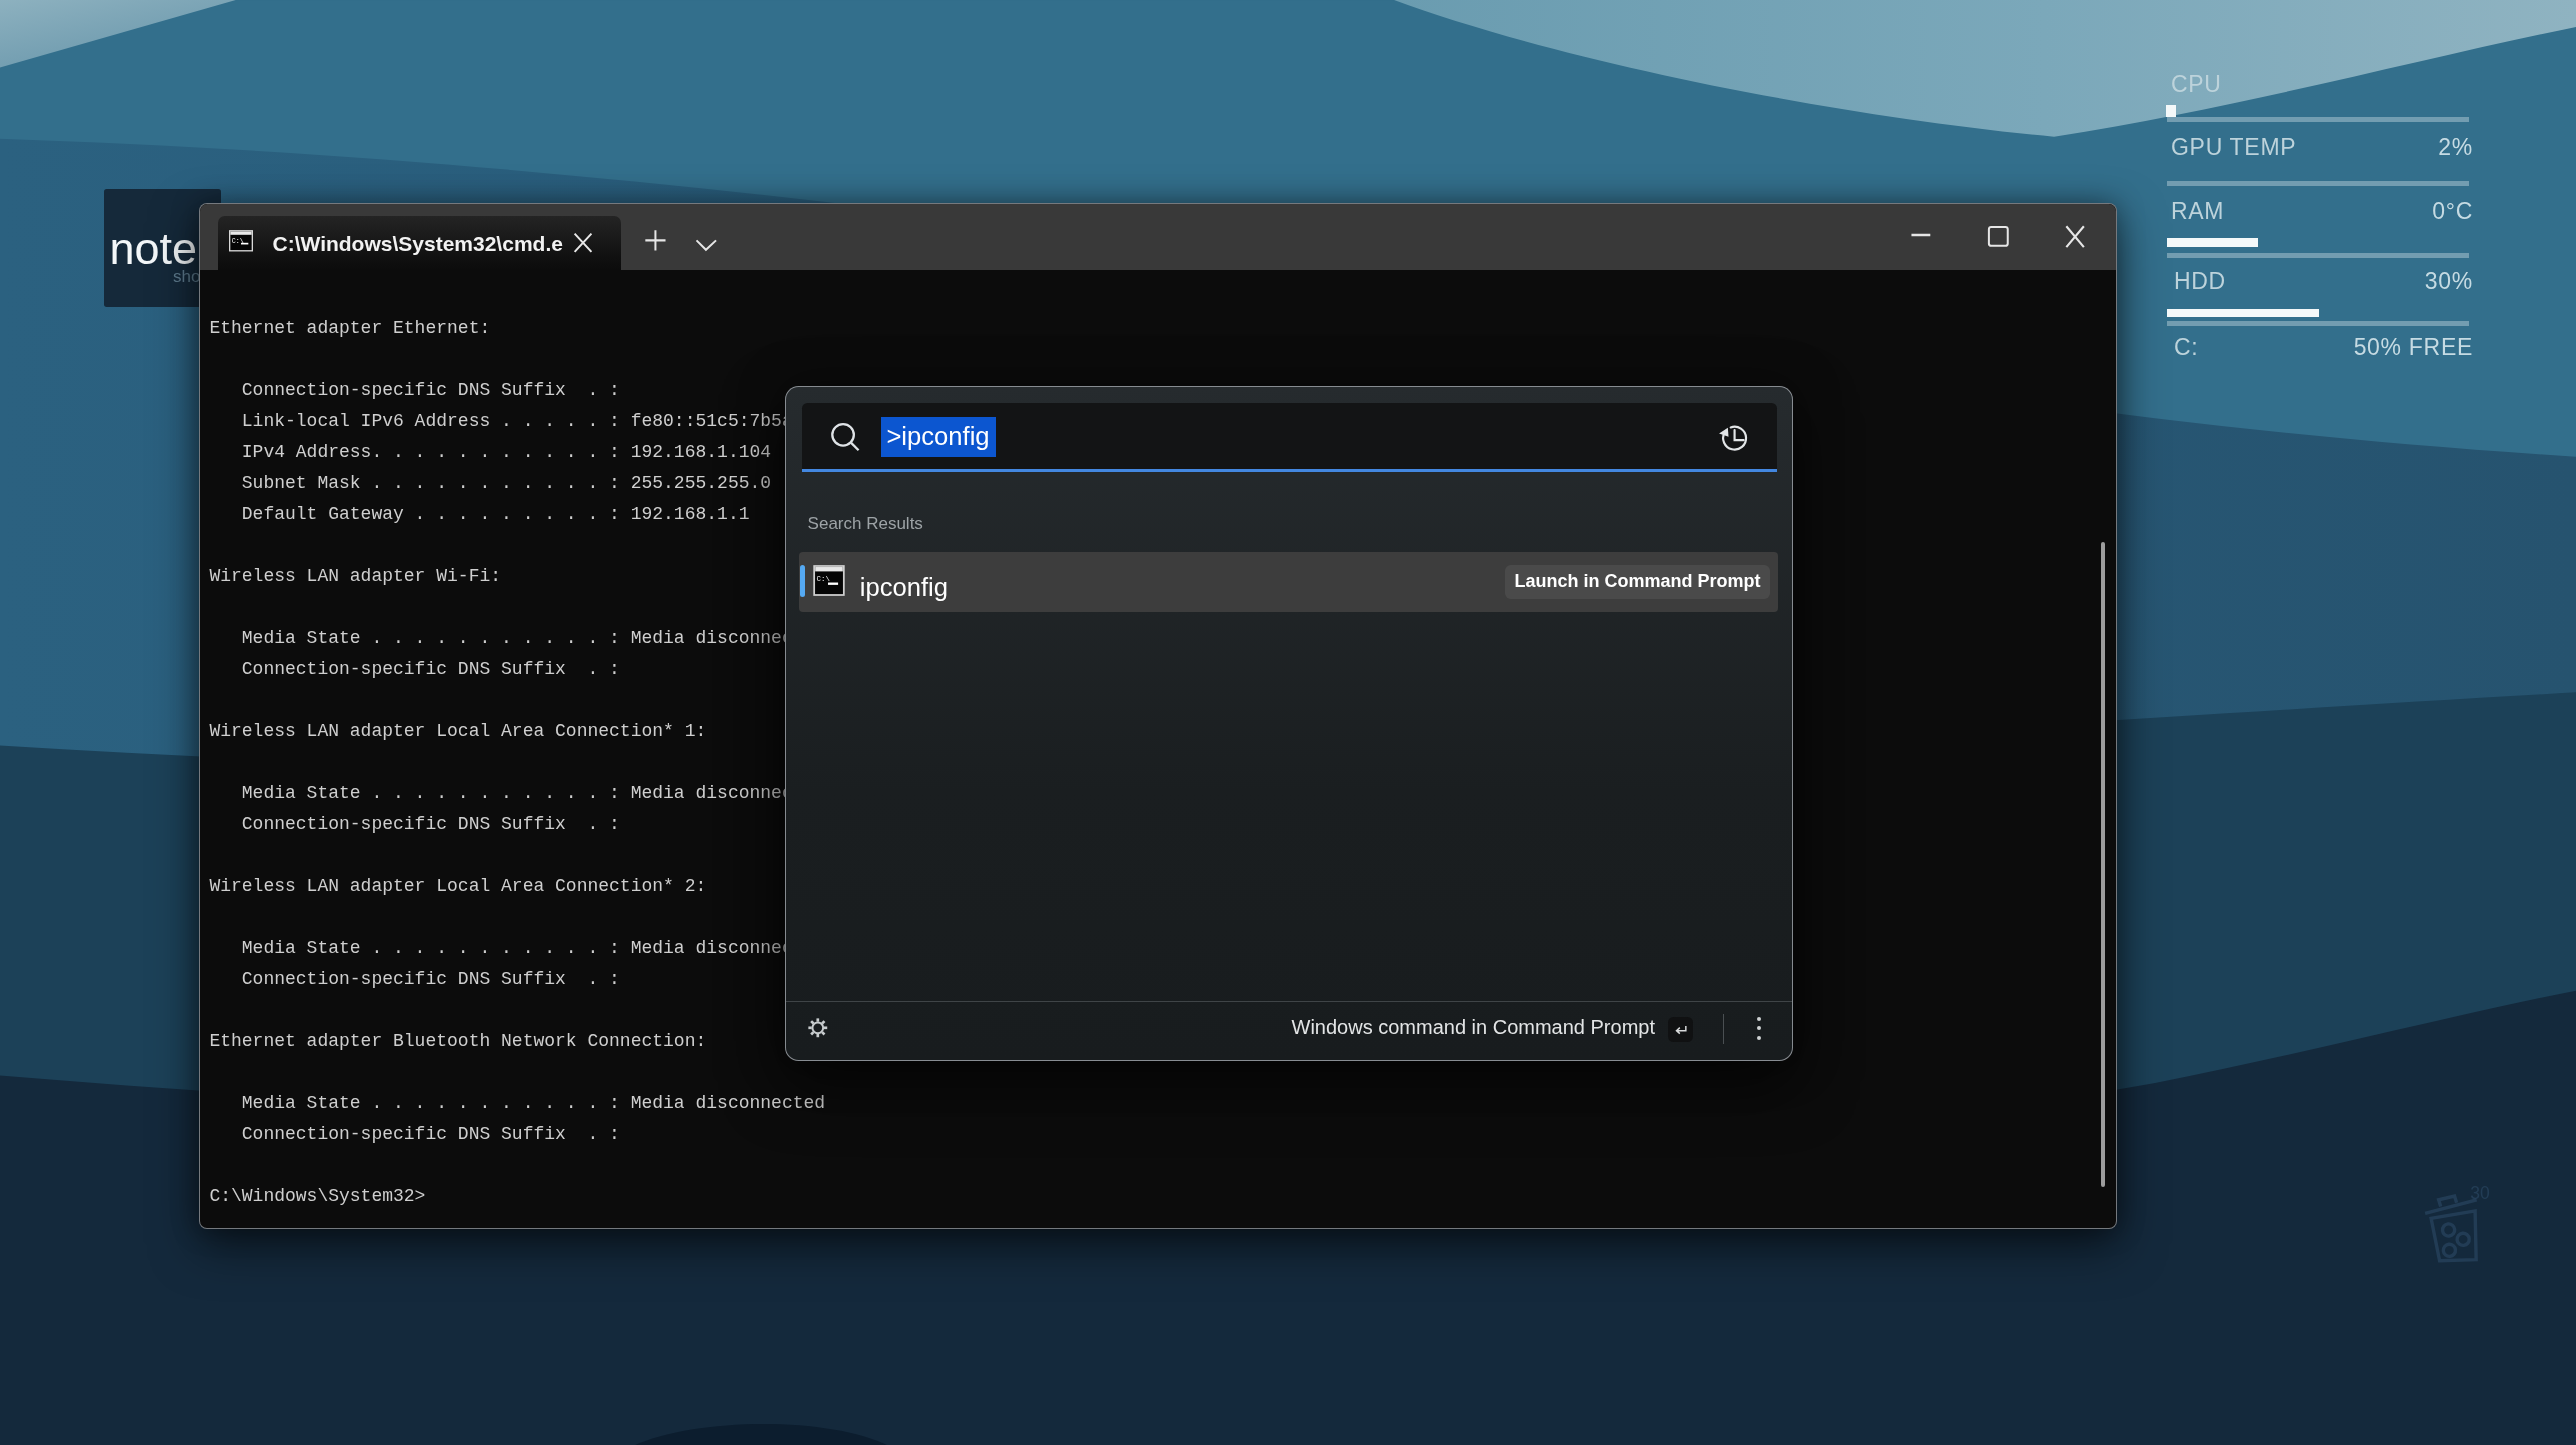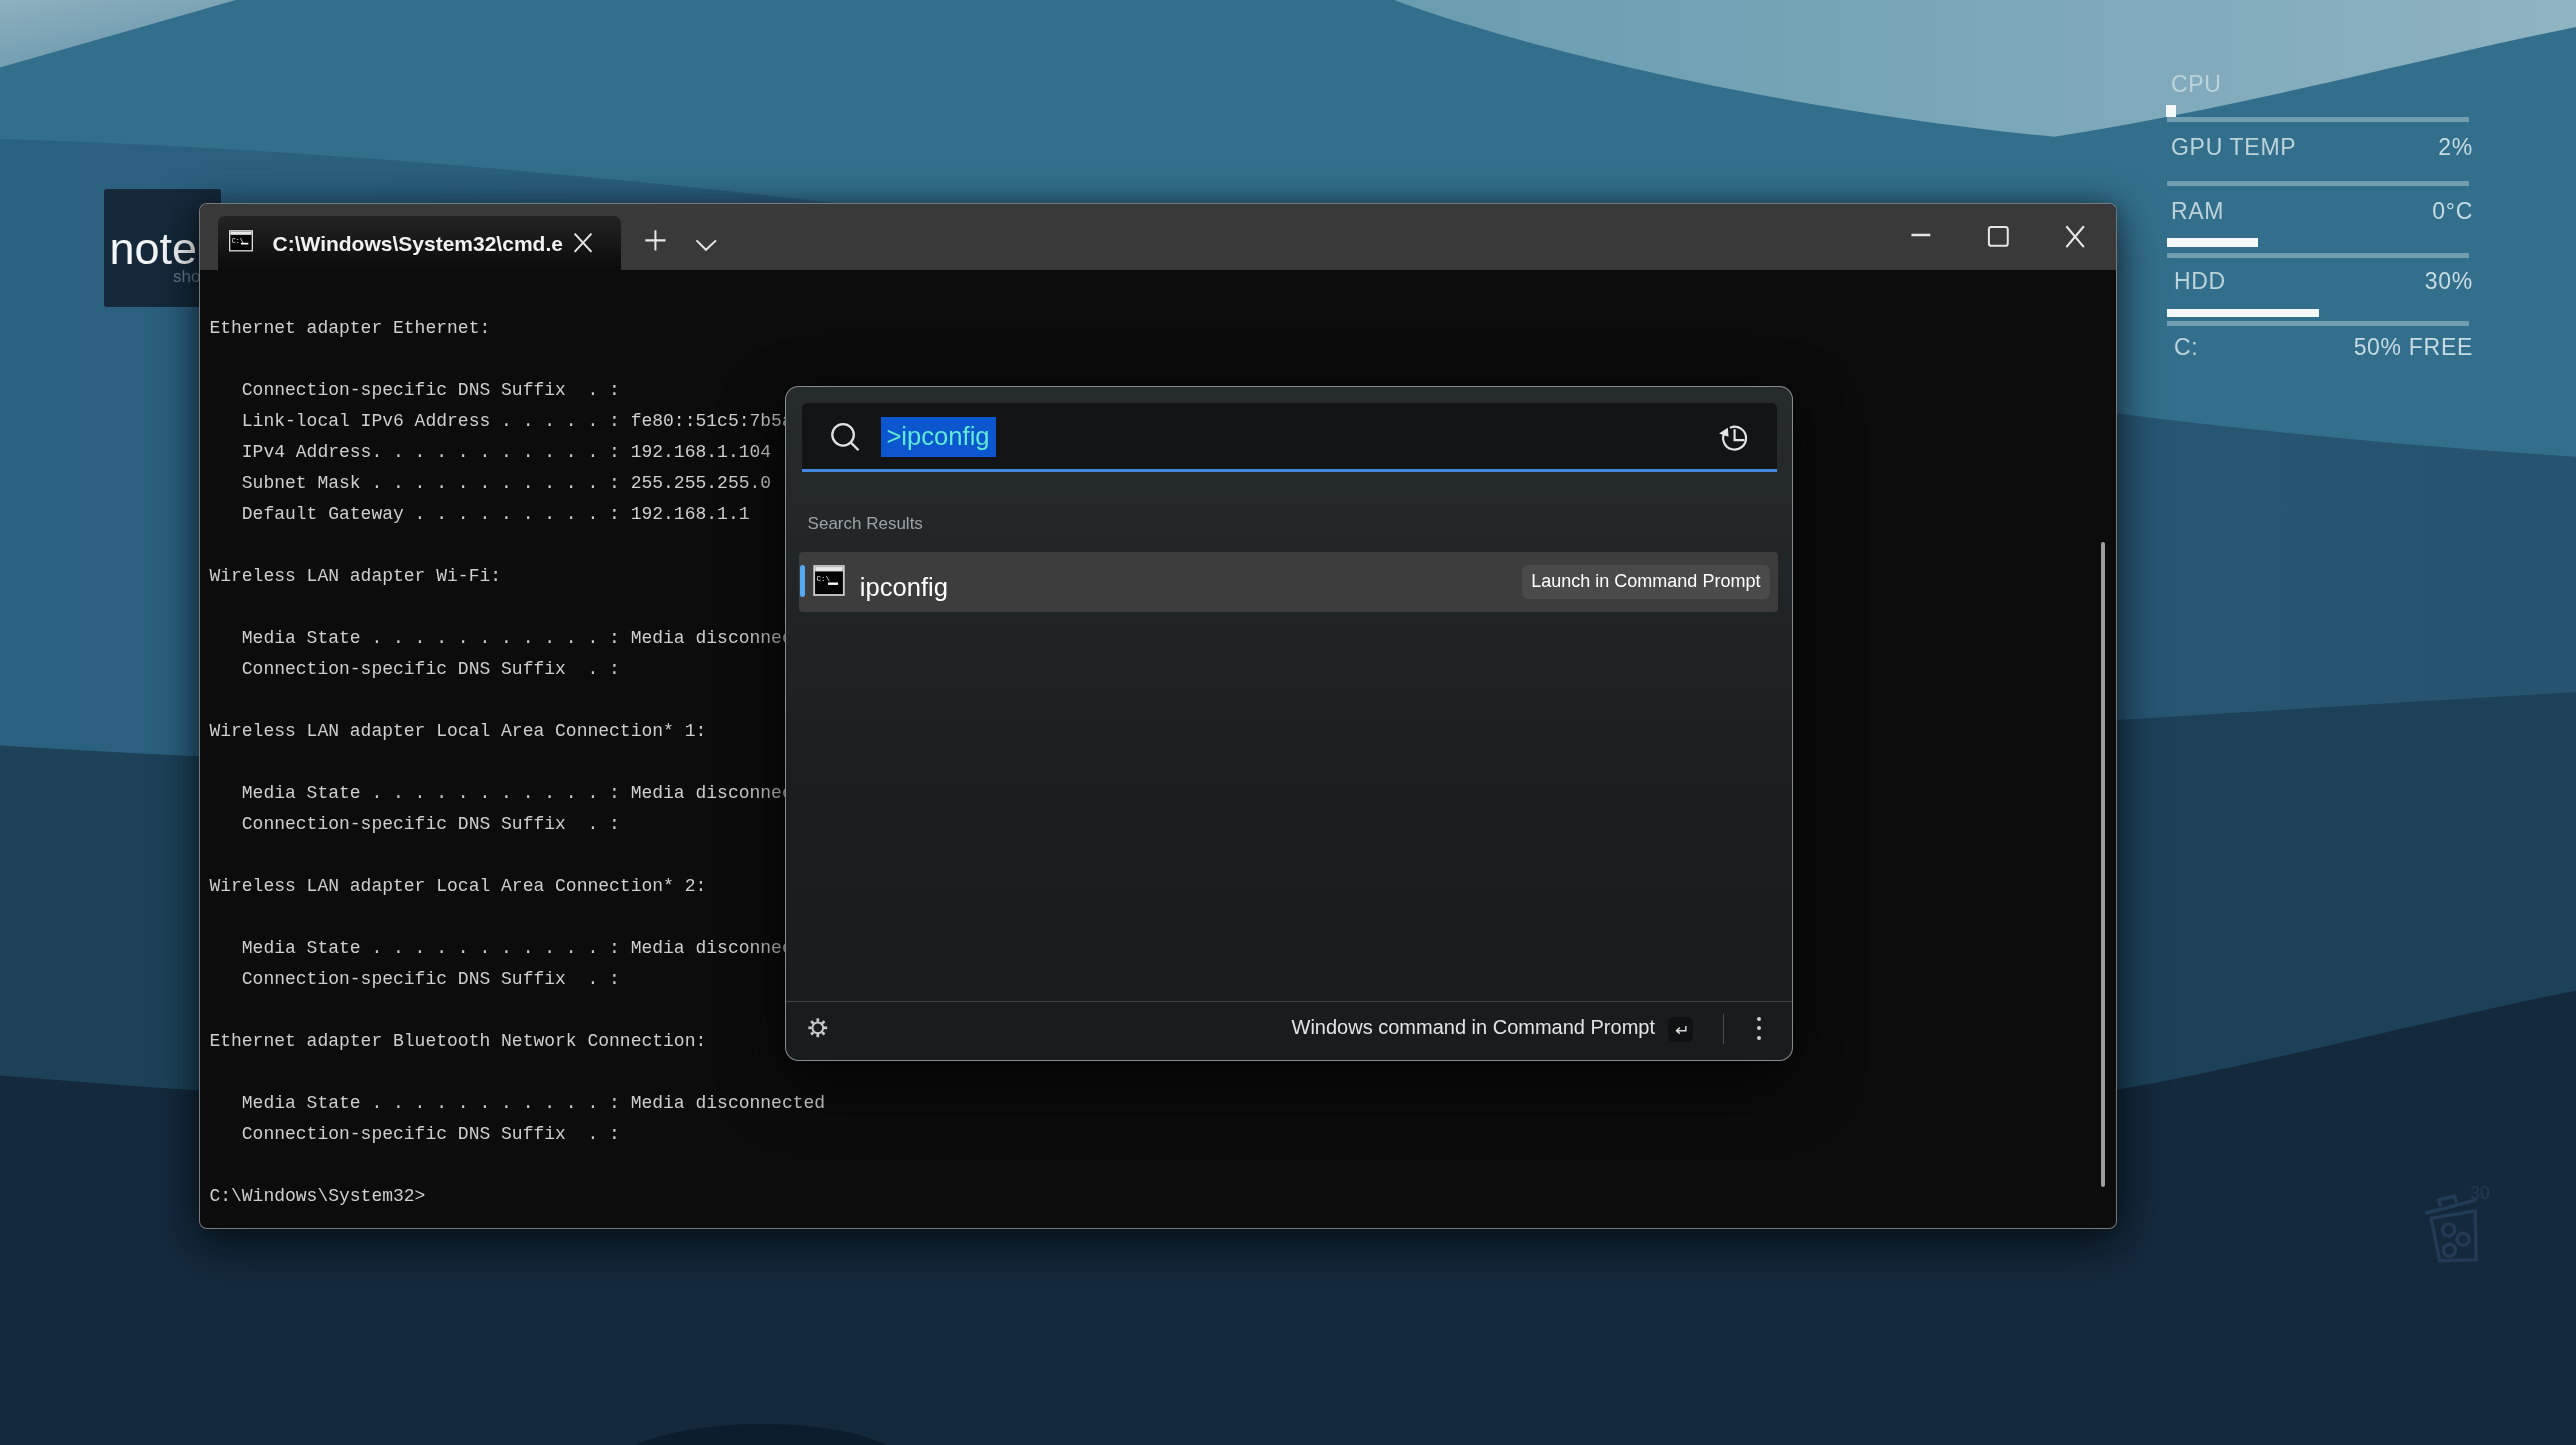--- a/index.html
+++ b/index.html
@@ -28,28 +28,28 @@
   
   #panel{position:absolute;left:785px;top:386px;width:1006px;height:673px;
     background:linear-gradient(180deg,#262b2e,#1a1e20 60%,#181c1e);
     border:1.3px solid rgba(154,159,164,.85);border-radius:13.5px;
     box-shadow:0 23.6px 61px rgba(0,0,0,.6), 0 0 47px rgba(0,0,0,.42)}
   #searchbox{position:absolute;left:15.5px;top:16px;width:975px;height:69px;
     background:#131415;border-radius:5.4px 5.4px 0 0}
   #underline{position:absolute;left:0;bottom:0;width:100%;height:3.4px;background:#4387e0}
   #selhl{position:absolute;left:79px;top:13.5px;height:40px;width:115px;background:#0c56d0;
     display:flex;align-items:center;justify-content:center}
-  #selhl span{font-size:25.6px;color:#5eead4;white-space:nowrap}
+  #selhl span{font-size:25.6px;color:#ffffff;white-space:nowrap}
   #srlabel{position:absolute;left:21.6px;top:127px;font-size:17px;color:#9da3a6}
   #row{position:absolute;left:12.8px;top:165px;width:979px;height:60px;background:#3d3d3d;border-radius:4px}
   #accent{position:absolute;left:1.3px;top:12.8px;width:4.7px;height:32px;border-radius:2.7px;background:#55a9f2}
   #rowicon{position:absolute;left:14px;top:12.8px;width:32px;height:31px}
   #rowtext{position:absolute;left:61px;top:0;height:70px;display:flex;align-items:center;font-size:25.6px;color:#fff}
   #rowlaunch{position:absolute;right:8px;top:12.8px;height:34px;display:flex;align-items:center;
-    font-size:18px;font-weight:400;color:#fff;background:rgba(255,255,255,.07);border-radius:6px;padding:0 9.4px}
+    font-size:18px;font-weight:700;color:#fff;background:rgba(255,255,255,.07);border-radius:6px;padding:0 9.4px}
   #pdivider{position:absolute;left:0px;top:614px;width:100%;height:1.3px;background:#3f4447}
   #gear{position:absolute;left:19px;top:628px}
   #blabel{position:absolute;right:137px;top:629px;font-size:20px;color:#e3e5e6;white-space:nowrap}
   #badge{position:absolute;left:882px;top:630px;width:25px;height:25px;background:#101112;border-radius:5.4px;
     color:#d8dadb;font-size:15px;display:flex;align-items:center;justify-content:center}
   #vsep{position:absolute;left:937px;top:627px;width:1.3px;height:30px;background:#4a4f52}
   #kebab{position:absolute;left:969px;top:630px;width:8px}
   #kebab i{display:block;width:4px;height:4px;border-radius:50%;background:#cfd2d4;margin:0 auto 5.4px auto}
   
   .wlabel{position:absolute;font-size:23px;letter-spacing:0.7px;color:#bdd3db;white-space:nowrap}

